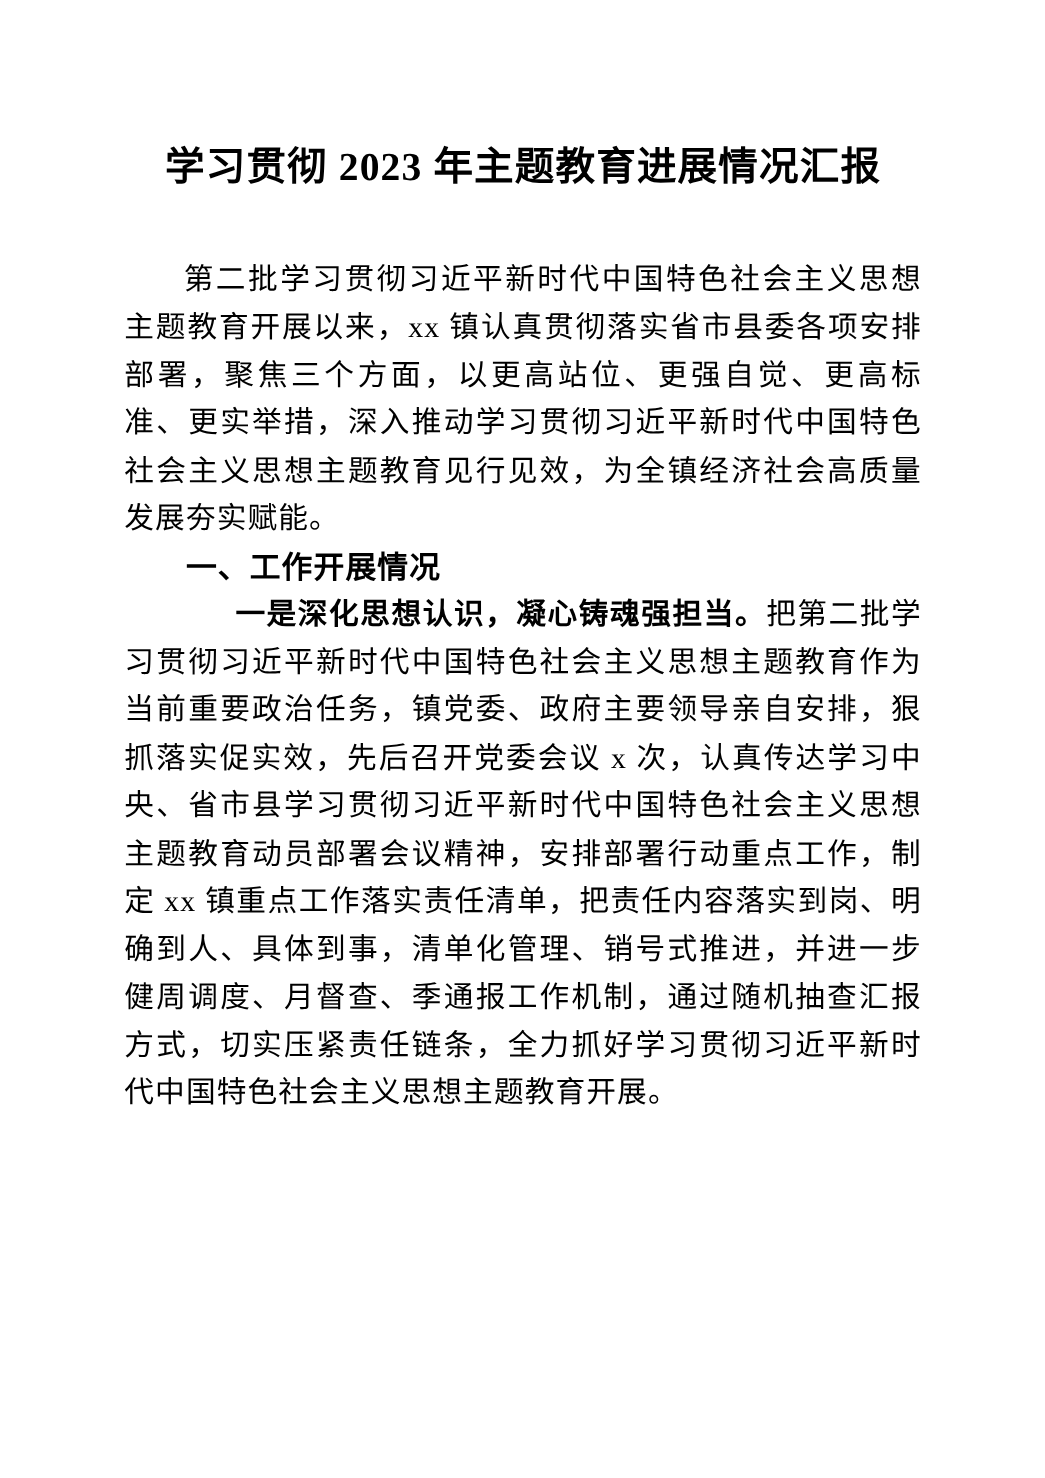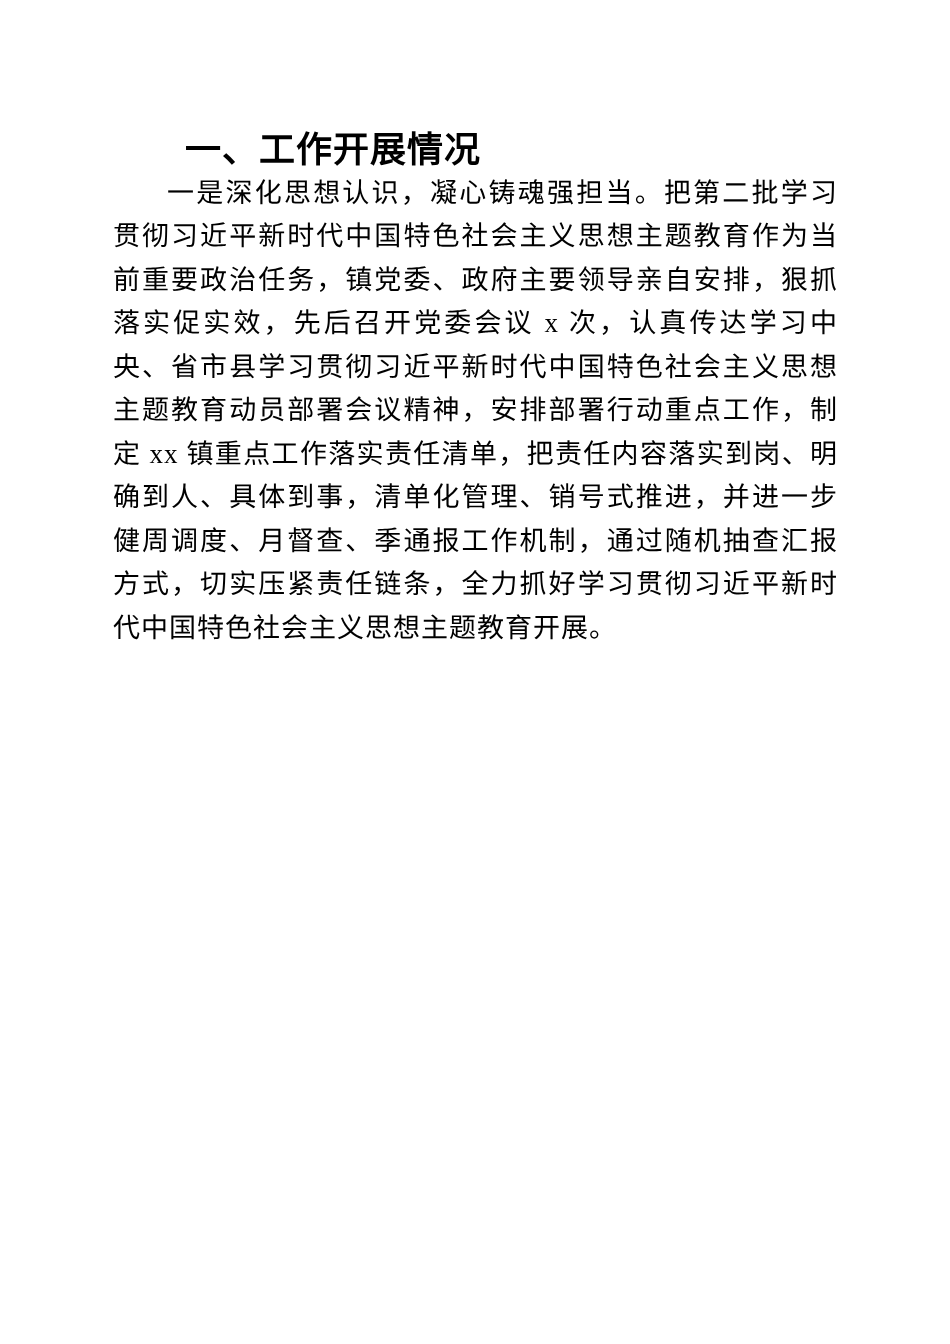--- a/index.html
+++ b/index.html
@@ -34,36 +34,39 @@
     font-size: 27px;
     line-height: 43.5px;
     text-align: justify;
     text-indent: 2em;
     letter-spacing: 1px;
     color: #000000;
   }
   .section-heading {
     margin: 0;
     font-family: "Liberation Sans", sans-serif;
-    font-size: 36px;
+    font-size: 28px;
     font-weight: 700;
     line-height: 43.5px;
     text-indent: 2em;
     letter-spacing: 1px;
     color: #000000;
   }
   .lead {
-    font-weight: 400;
+    font-weight: 700;
+    margin-left: 47px;
   }
 </style>
 </head>
 <body>
 
 <div class="page">
 
+  <h1 class="doc-title">学习贯彻 2023 年主题教育进展情况汇报</h1>
 
+  <p class="body-para">第二批学习贯彻习近平新时代中国特色社会主义思想主题教育开展以来，xx 镇认真贯彻落实省市县委各项安排部署，聚焦三个方面，以更高站位、更强自觉、更高标准、更实举措，深入推动学习贯彻习近平新时代中国特色社会主义思想主题教育见行见效，为全镇经济社会高质量发展夯实赋能。</p>
 
   <h2 class="section-heading">一、工作开展情况</h2>
 
   <p class="body-para"><span class="lead">一是深化思想认识，凝心铸魂强担当。</span><span>把第二批学习贯彻习近平新时代中国特色社会主义思想主题教育作为当前重要政治任务，镇党委、政府主要领导亲自安排，狠抓落实促实效，先后召开党委会议 x 次，认真传达学习中央、省市县学习贯彻习近平新时代中国特色社会主义思想主题教育动员部署会议精神，安排部署行动重点工作，制定 xx 镇重点工作落实责任清单，把责任内容落实到岗、明确到人、具体到事，清单化管理、销号式推进，并进一步健周调度、月督查、季通报工作机制，通过随机抽查汇报方式，切实压紧责任链条，全力抓好学习贯彻习近平新时代中国特色社会主义思想主题教育开展。</span></p>
 
 
 </div>
 
 </body></html>

